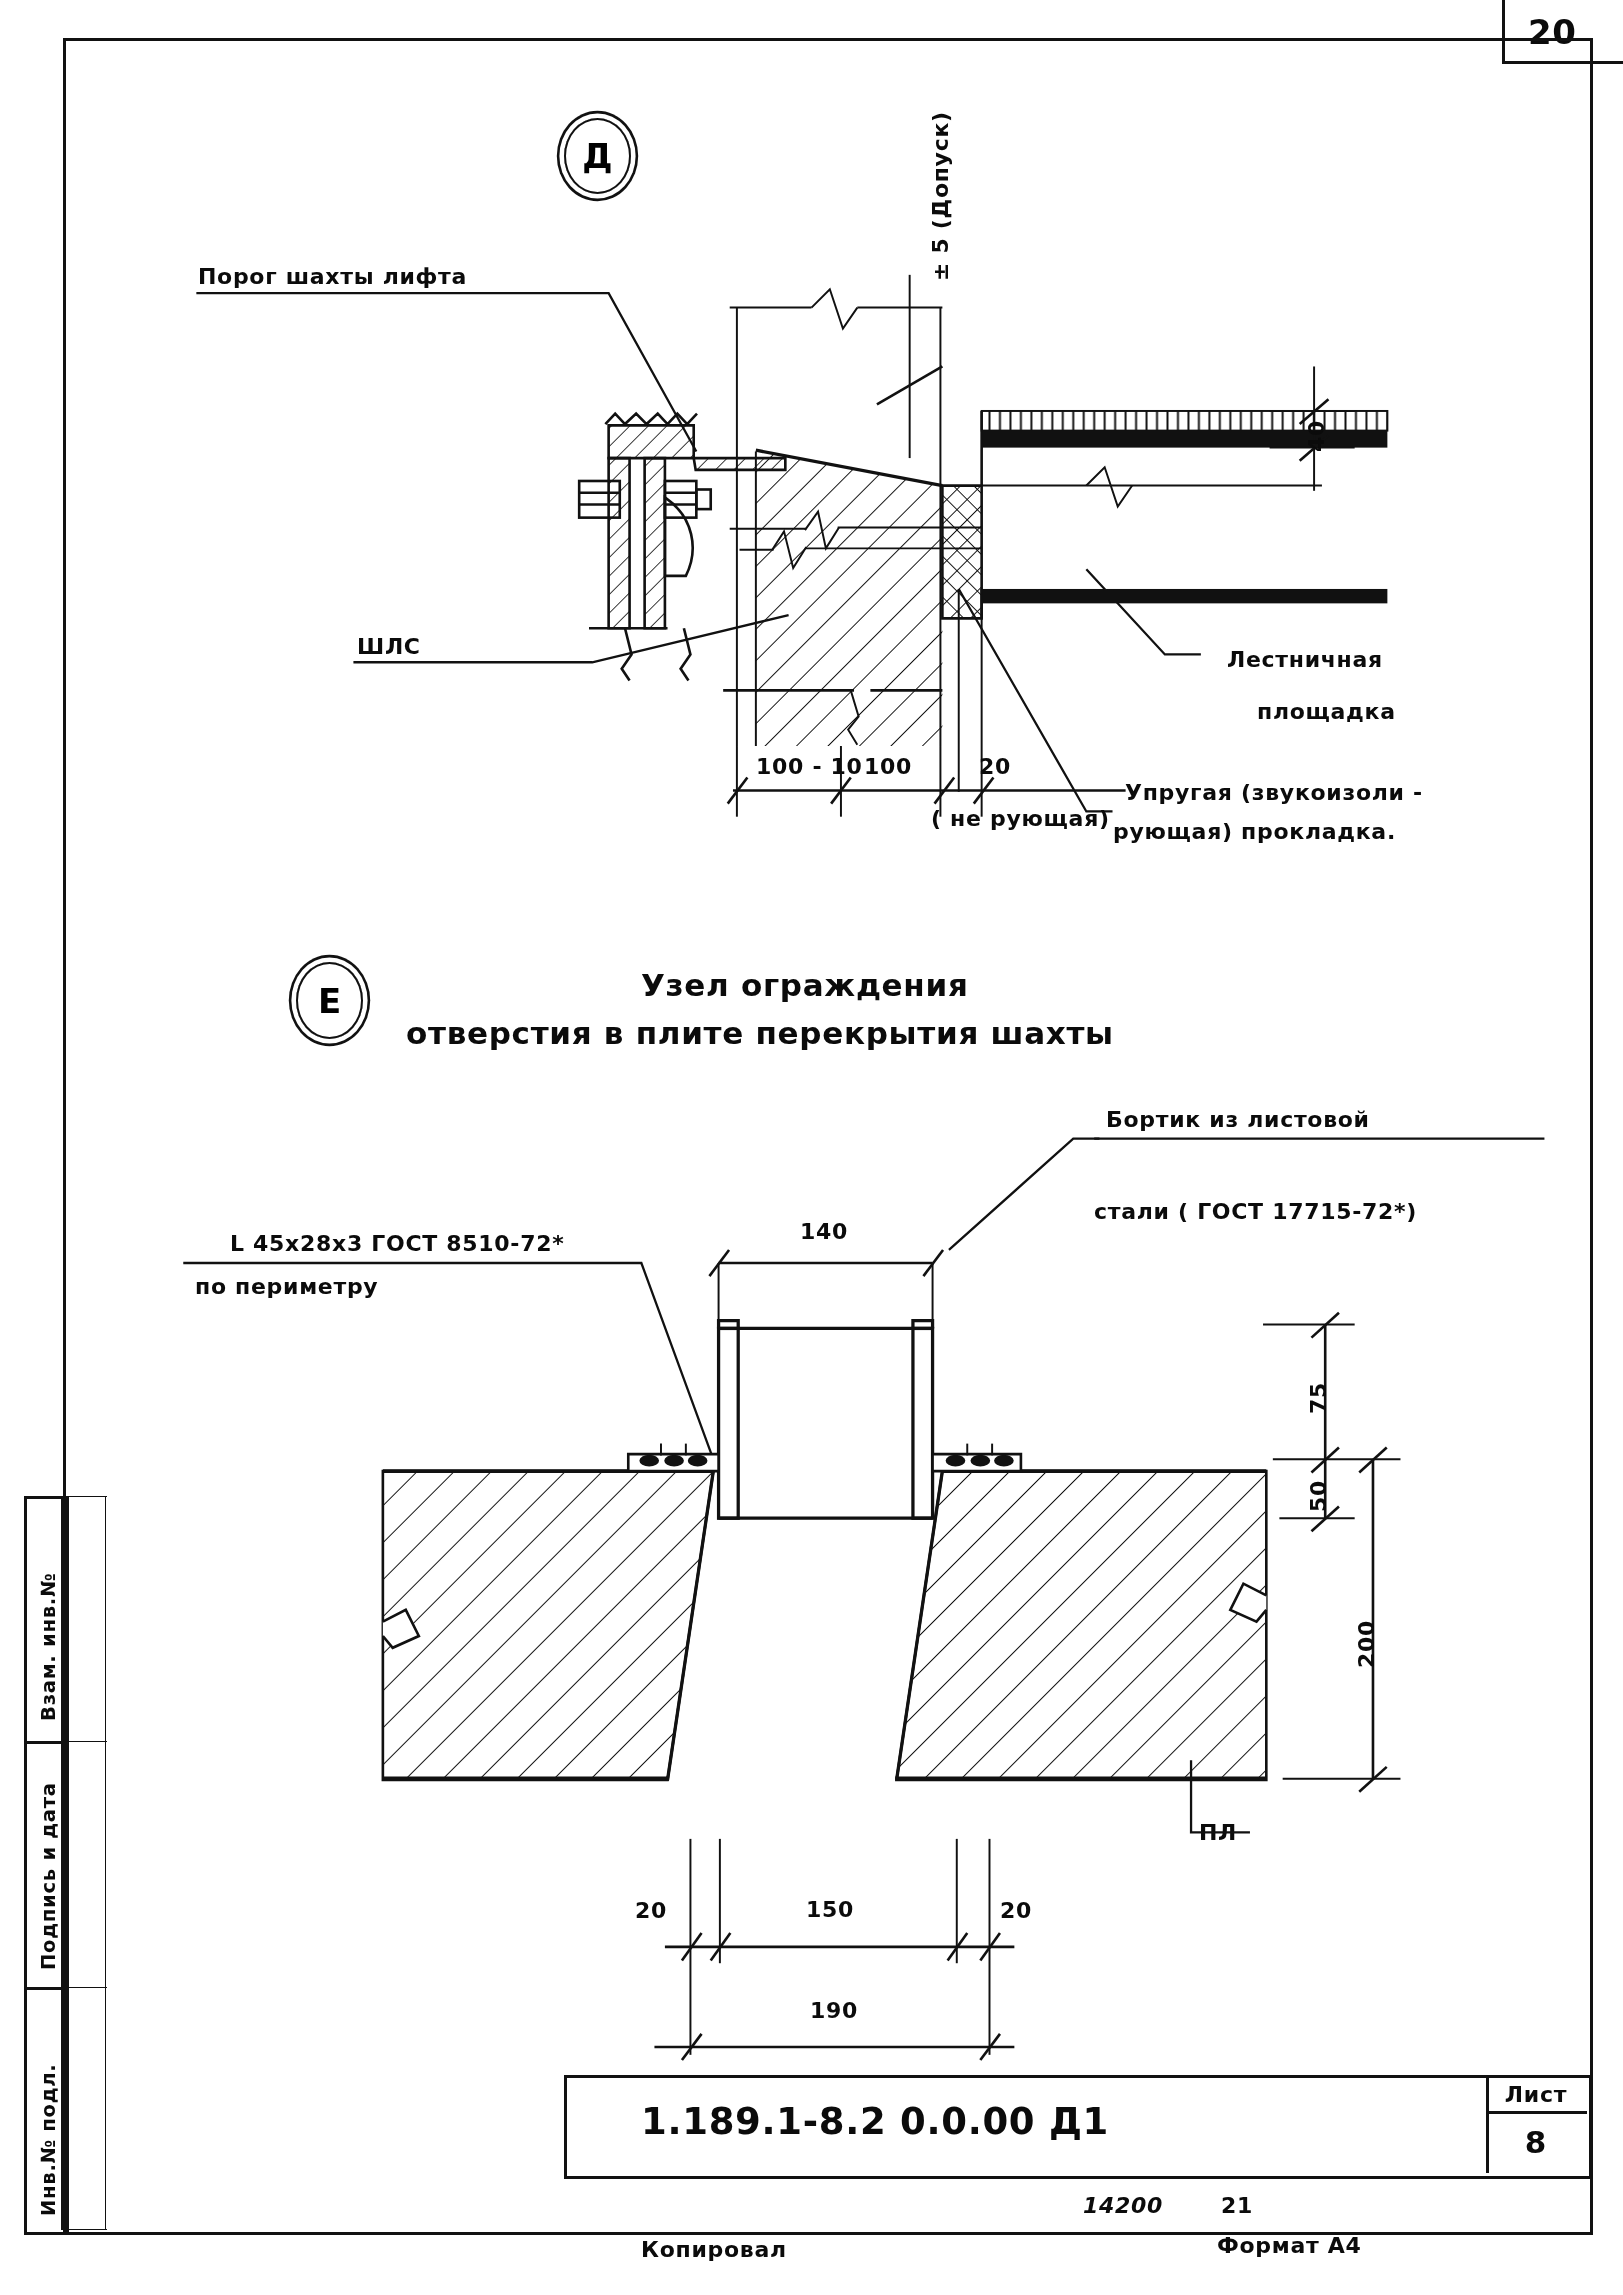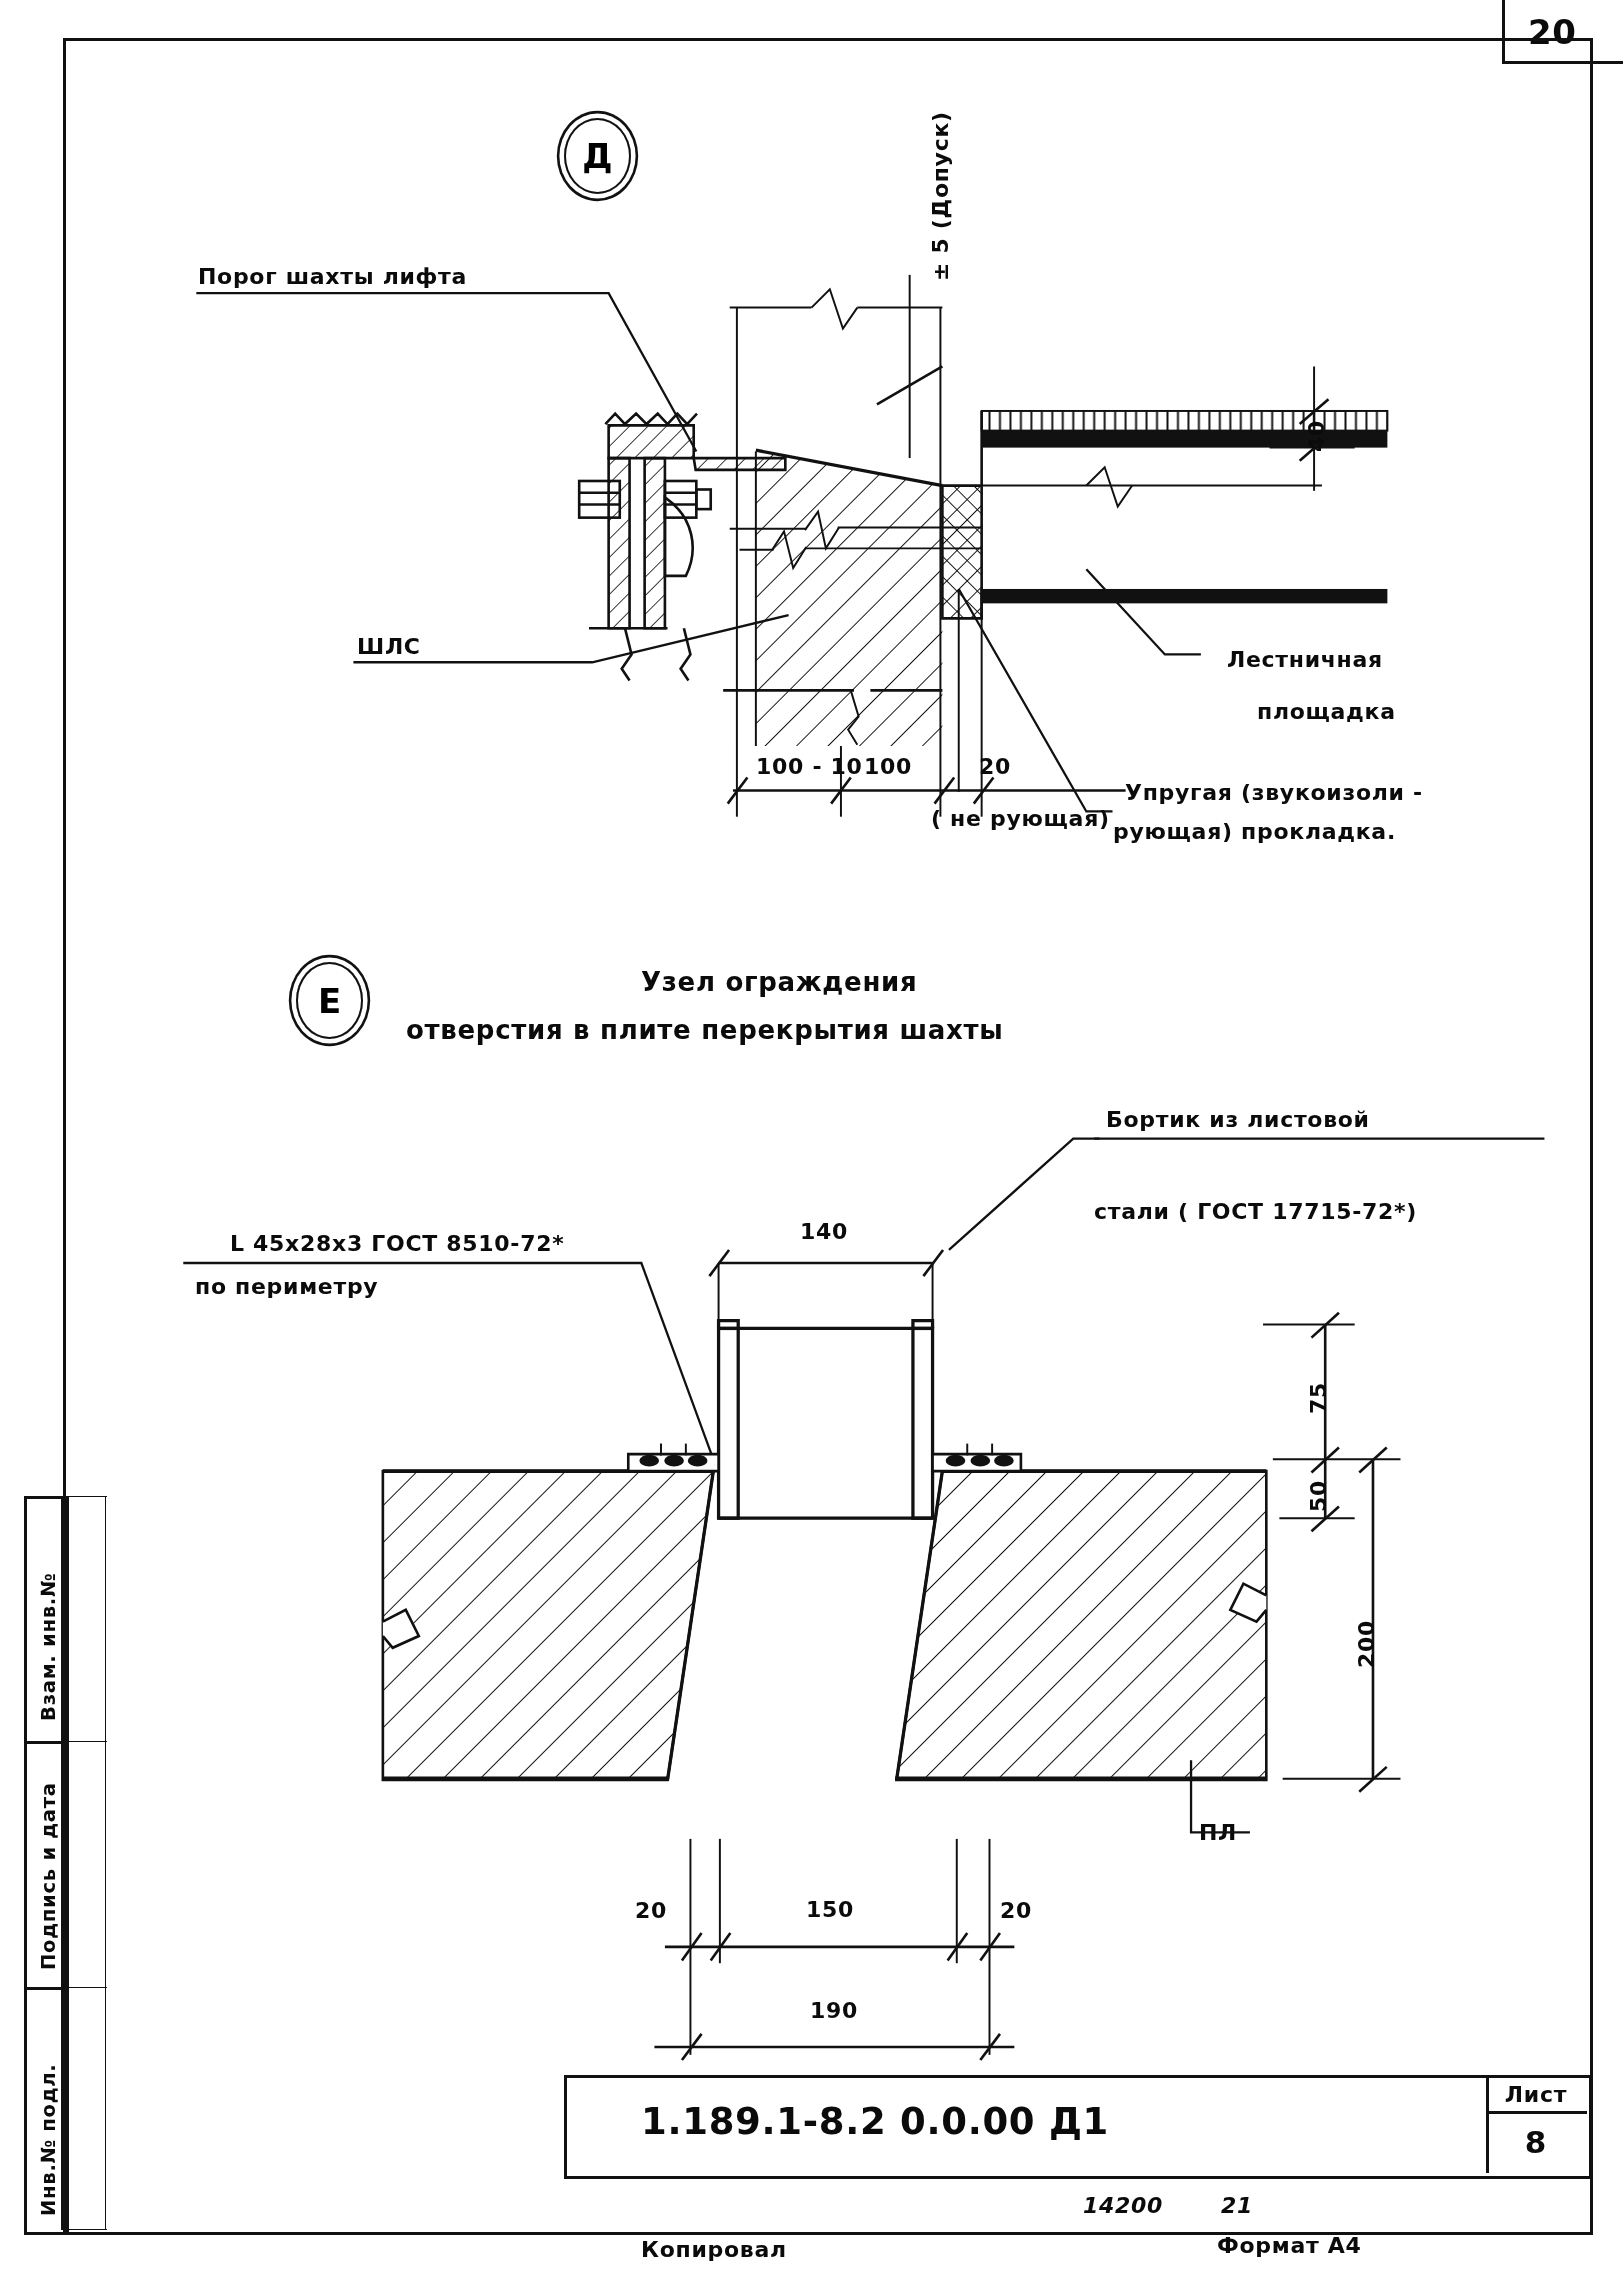--- a/index.html
+++ b/index.html
@@ -9,21 +9,21 @@
   .ln{position:absolute;background:#111;}
   .h2{height:3.3px;}
   .h1{height:1.3px;}
   .v2{width:3.3px;}
   .v1{width:1.3px;}
   
   .hw{position:absolute;font-family:"DejaVu Sans", sans-serif;
       font-weight:700;letter-spacing:0.7px;white-space:nowrap;color:#0b0b0b;}
   .hw.s34{font-size:22px;}
   .hw.s30{font-size:19.6px;}
-  .hw.s46{font-size:26px;}
+  .hw.s46{font-size:31px;}
   .hw.s52{font-size:34px;}
   .rot90{transform:rotate(-90deg);transform-origin:0 0;}
   
   .mark{position:absolute;border:2.6px solid #111;border-radius:50%;
         display:flex;align-items:center;justify-content:center;
         box-shadow:0 0 0 4.6px #fff, 0 0 0 7.2px #111;}
   .mark span{font-family:"DejaVu Sans",sans-serif;font-weight:700;}
   
   .frame-outer{position:absolute;border:3.3px solid #111;}
   svg{position:absolute;overflow:visible;}
@@ -314,15 +314,15 @@
 <div class="ln h2" style="left:1486px;top:2111px;width:101px;"></div>
 <div class="tb-cell" style="left:1487px;top:2078px;width:98px;height:33px;">
   <span class="hw" style="position:static;font-size:22px;">Лист</span>
 </div>
 <div class="tb-cell" style="left:1487px;top:2113px;width:98px;height:58px;">
   <span class="hw" style="position:static;font-size:31px;">8</span>
 </div>
 
 <div class="hw s34" style="left:641px;top:2237px;">Копировал</div>
 <div class="hw s34" style="left:1083px;top:2193px;font-style:italic;">14200</div>
-<div class="hw s34" style="left:1221px;top:2193px;font-style:italic;">21</div>
+<div class="hw s34" style="left:1221px;top:2193px;">21</div>
 <div class="hw s34" style="left:1217px;top:2233px;">Формат А4</div>
 
 
 </body></html>

